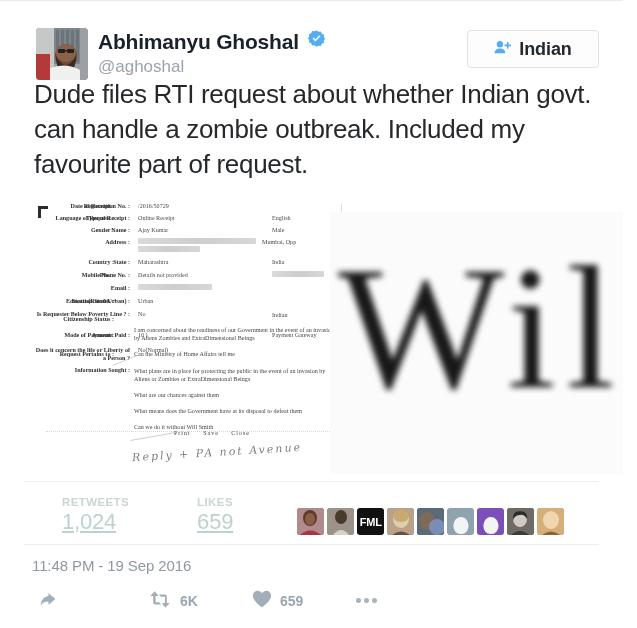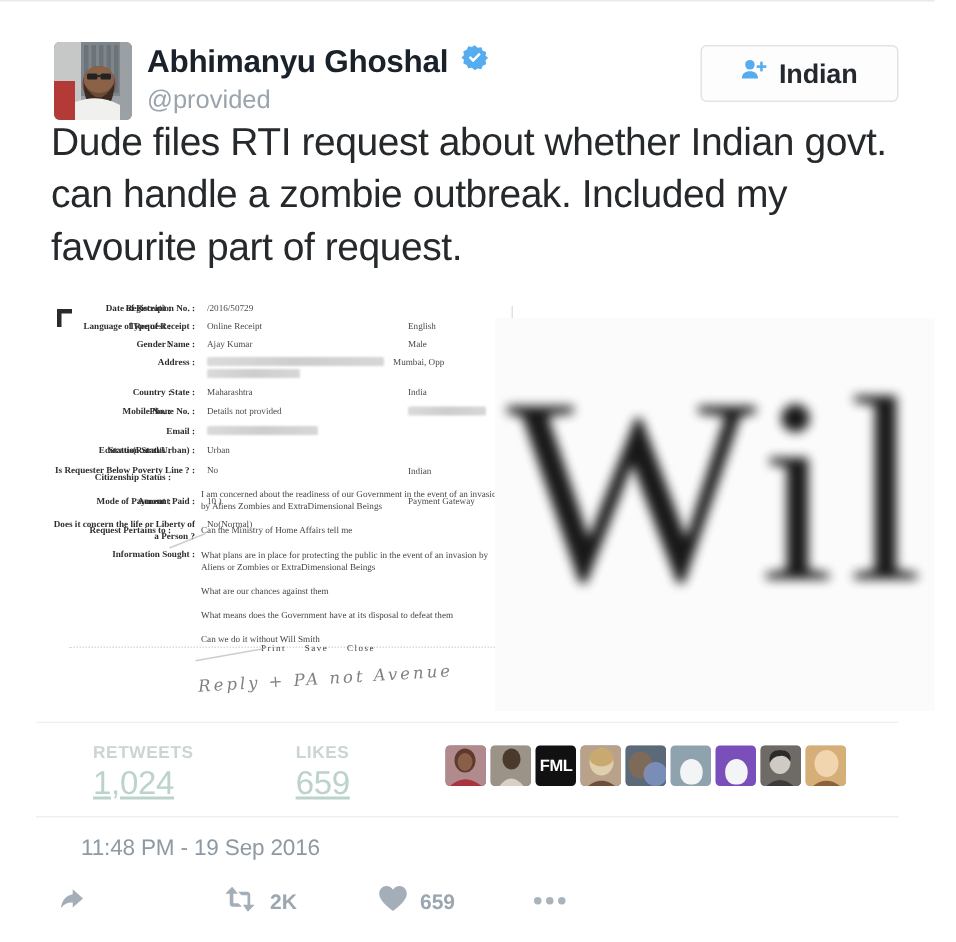--- a/index.html
+++ b/index.html
@@ -279,21 +279,21 @@
     color: #bcd3c9;
     line-height: 26px;
     font-weight: normal;
     letter-spacing: -.2px;
     text-decoration: underline;
   }
   .facepile {
     display: flex;
     gap: 3px;
     margin-left: 24px;
-    margin-top: 2px;
+    margin-top: 13px;
   }
   .face {
     width: 27px;
     height: 27px;
     border-radius: 3px;
     overflow: hidden;
     position: relative;
     flex: 0 0 auto;
   }
   .face .blob {
@@ -312,21 +312,21 @@
     font-size: 11px;
     font-weight: bold;
     display: flex;
     align-items: center;
     justify-content: center;
     letter-spacing: -.3px;
   }
 
   
   .timestamp-row {
-    padding: 12px 24px 10px 54px;
+    padding: 12px 24px 10px 32px;
     font-size: 15px;
     color: #8d99a3;
     letter-spacing: -.1px;
   }
 
   
   .action-bar {
     display: flex;
     align-items: center;
     padding: 6px 24px 0 40px;
@@ -391,21 +391,21 @@
     <div class="name-block">
       <div>
         <span class="display-name">Abhimanyu Ghoshal</span>
         <span class="verified-badge">
           <svg width="19" height="19" viewBox="0 0 24 24">
             <path fill="#55acee" d="M12 1.5l2.4 2.1 3.1-.5 1.2 2.9 2.9 1.2-.5 3.1L23.2 12l-2.1 2.4.5 3.1-2.9 1.2-1.2 2.9-3.1-.5L12 22.5l-2.4-2.1-3.1.5-1.2-2.9-2.9-1.2.5-3.1L.8 12l2.1-2.4-.5-3.1 2.9-1.2L6.5 2.4l3.1.5z"></path>
             <path fill="#fff" d="M10.6 15.8L6.9 12.1l1.5-1.5 2.2 2.2 5-5 1.5 1.5z"></path>
           </svg>
         </span>
       </div>
-      <div class="handle">@provided</div>
+      <div class="handle">@aghoshal</div>
     </div>
 
     <div class="follow-button">
       <span>
         <svg width="18" height="15" viewBox="0 0 20 16">
           <ellipse cx="6.6" cy="4.3" rx="3.5" ry="3.6" fill="#55acee"></ellipse>
           <path d="M0.6 14.4c0-3.4 2.7-5.3 6-5.3s6 1.9 6 5.3z" fill="#55acee"></path>
           <rect x="14.2" y="2.0" width="1.9" height="7.2" fill="#55acee"></rect>
           <rect x="11.6" y="4.7" width="7.2" height="1.9" fill="#55acee"></rect>
         </svg>
@@ -615,21 +615,21 @@
       <span class="count"></span>
     </div>
 
     <div class="action retweet">
       <span>
         <svg width="24" height="17" viewBox="0 0 26 18">
           <path fill="#a3aeb8" d="M7.3 0L2.4 5.1h3.2v7.2c0 1.2 1 2.2 2.2 2.2h6.5l-2.4-2.6H8.2V5.1h3.3z"></path>
           <path fill="#a3aeb8" d="M18.7 18l4.9-5.1h-3.2V5.7c0-1.2-1-2.2-2.2-2.2h-6.5l2.4 2.6h4.3v6.8h-3.3z"></path>
         </svg>
       </span>
-      <span class="count">2K</span>
+      <span class="count">6K</span>
     </div>
 
     <div class="action like">
       <span>
         <svg width="20" height="18" viewBox="0 0 22 20">
           <path fill="#a3aeb8" d="M11 19.2S0.8 12.5 0.8 6.5C0.8 3.1 3.3 0.8 6.2 0.8c2 0 3.8 1.1 4.8 2.8 1-1.7 2.8-2.8 4.8-2.8 2.9 0 5.4 2.3 5.4 5.7 0 6-10.2 12.7-10.2 12.7z"></path>
         </svg>
       </span>
       <span class="count">659</span>
     </div>

